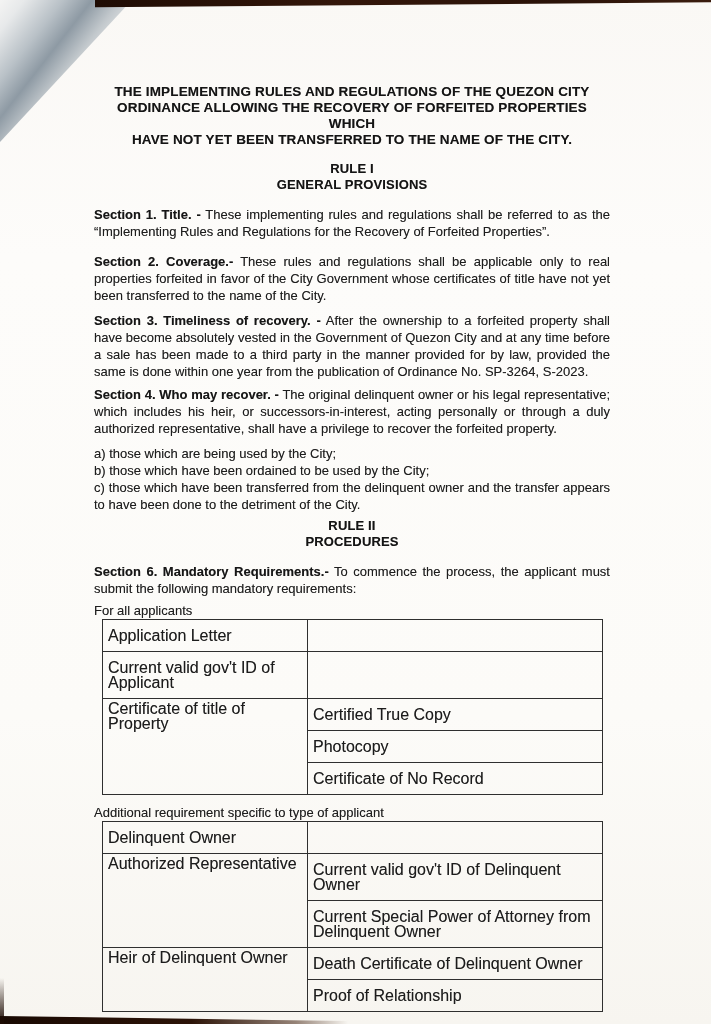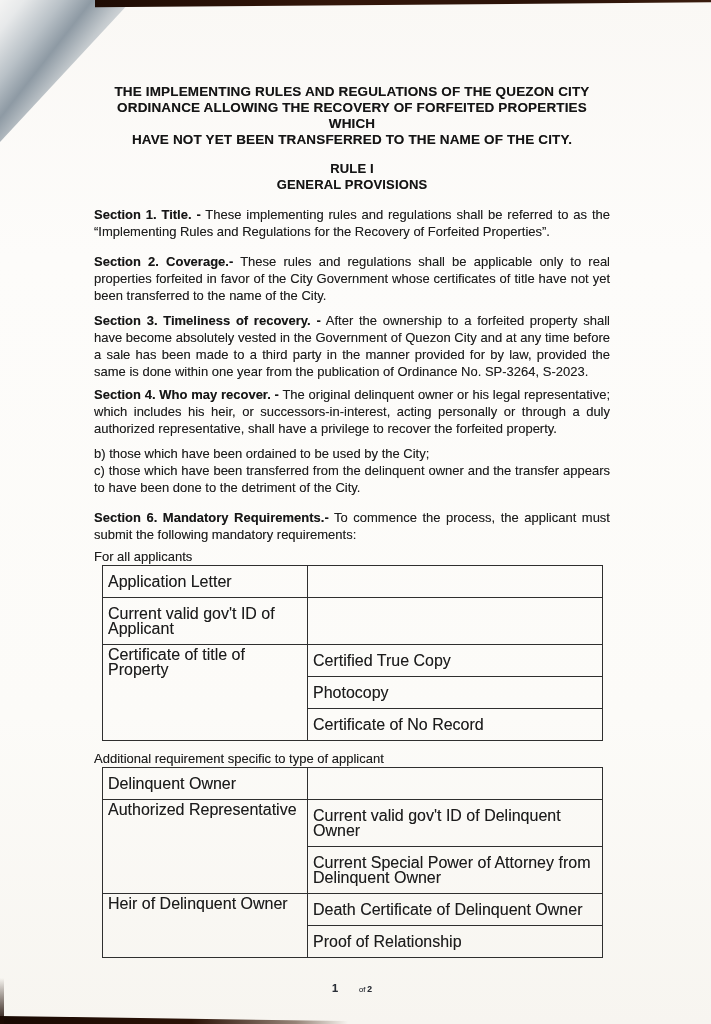--- a/index.html
+++ b/index.html
@@ -113,24 +113,29 @@
       <span>After the ownership to a forfeited property shall have become absolutely vested in the Government of Quezon City and at any time before a sale has been made to a third party in the manner provided for by law, provided the same is done within one year from the publication of Ordinance No. SP-3264, S-2023.</span>
     </p>
 
     <p class="sec tight2">
       <span class="lead">Section 4. Who may recover. -</span>
       <span>The original delinquent owner or his legal representative; which includes his heir, or successors-in-interest, acting personally or through a duly authorized representative, shall have a privilege to recover the forfeited property.</span>
     </p>
 
 
     <div class="list">
+      <p>a) those which are being used by the City;</p>
       <p>b) those which have been ordained to be used by the City;</p>
       <p>c) those which have been transferred from the delinquent owner and the transfer appears to have been done to the detriment of the City.</p>
     </div>
 
+    <div class="rule-heading rule2">
+      <div>RULE II</div>
+      <div>PROCEDURES</div>
+    </div>
 
     <p class="sec">
       <span class="lead">Section 6. Mandatory Requirements.-</span>
       <span>To commence the process, the applicant must submit the following mandatory requirements:</span>
     </p>
 
     <p class="tbl-caption first">For all applicants</p>
     <table class="req">
       <colgroup>
           <col class="c1">

